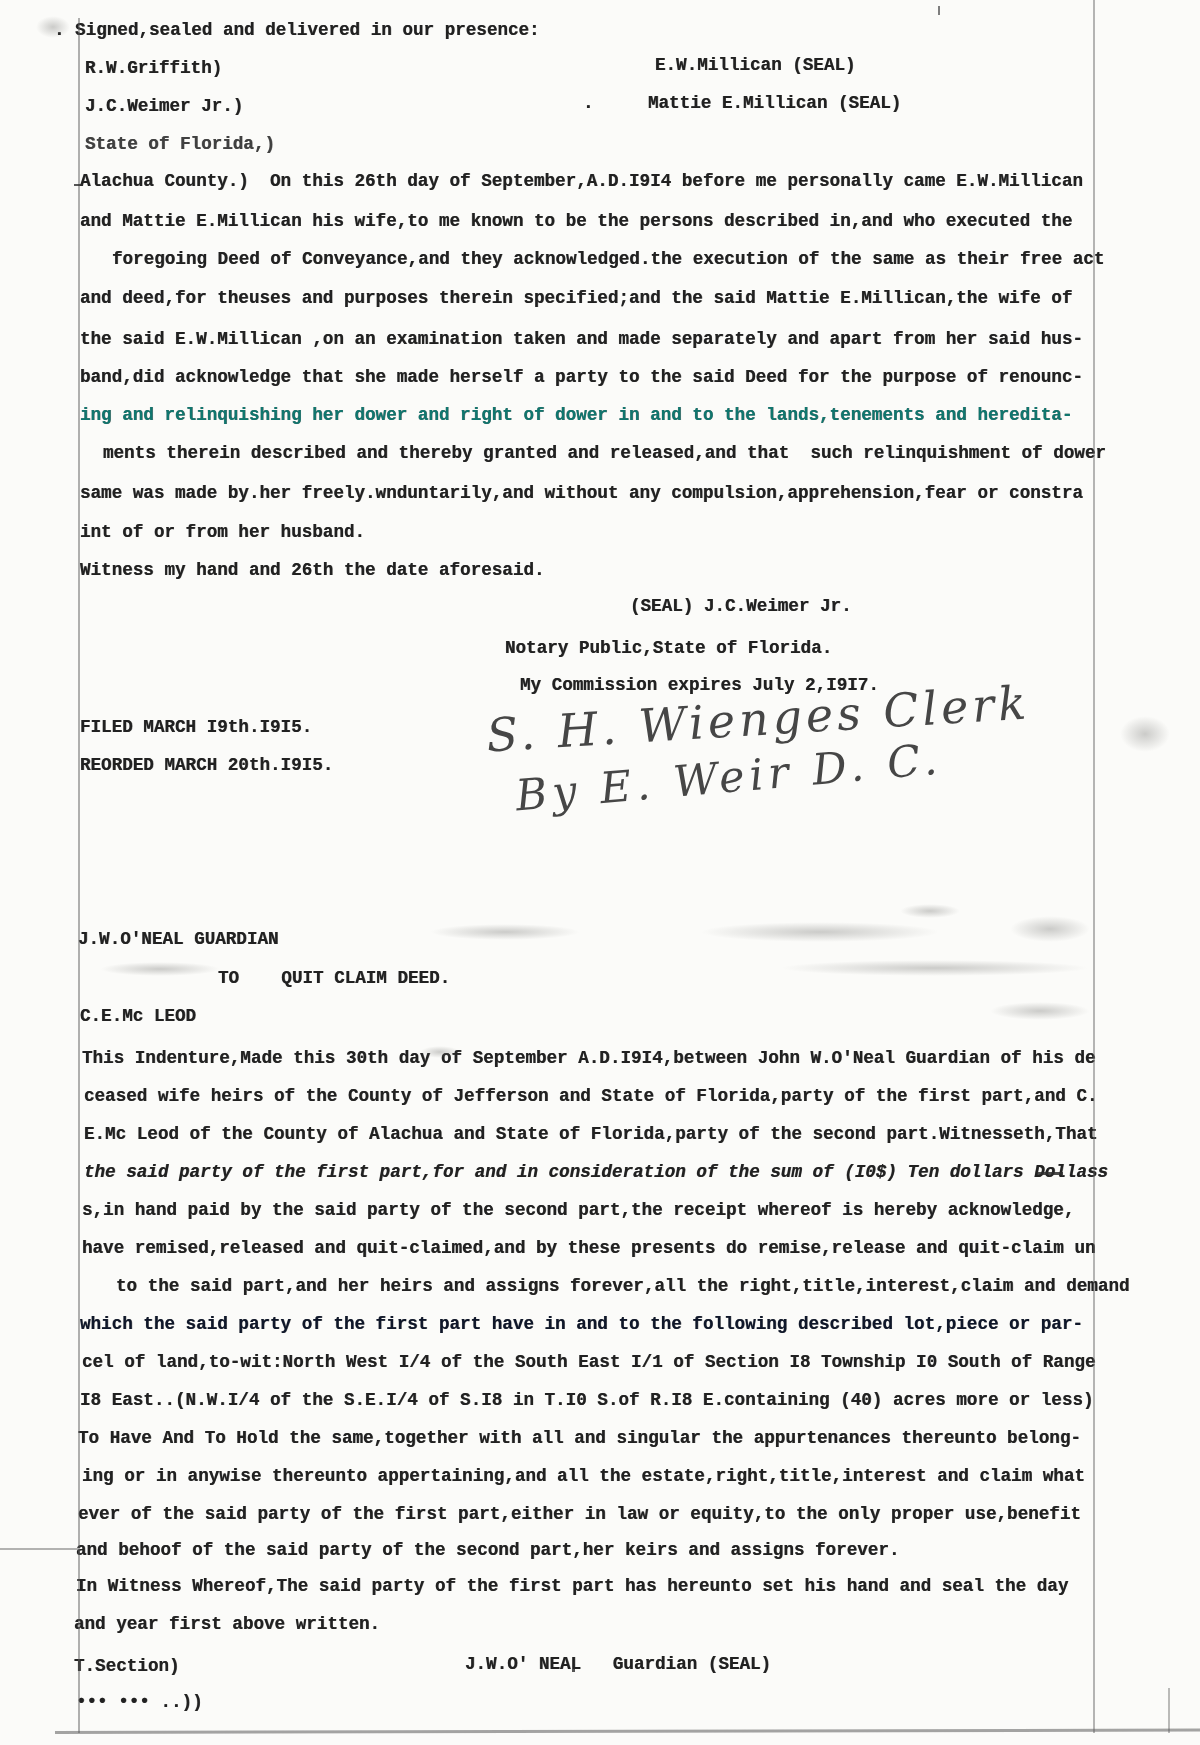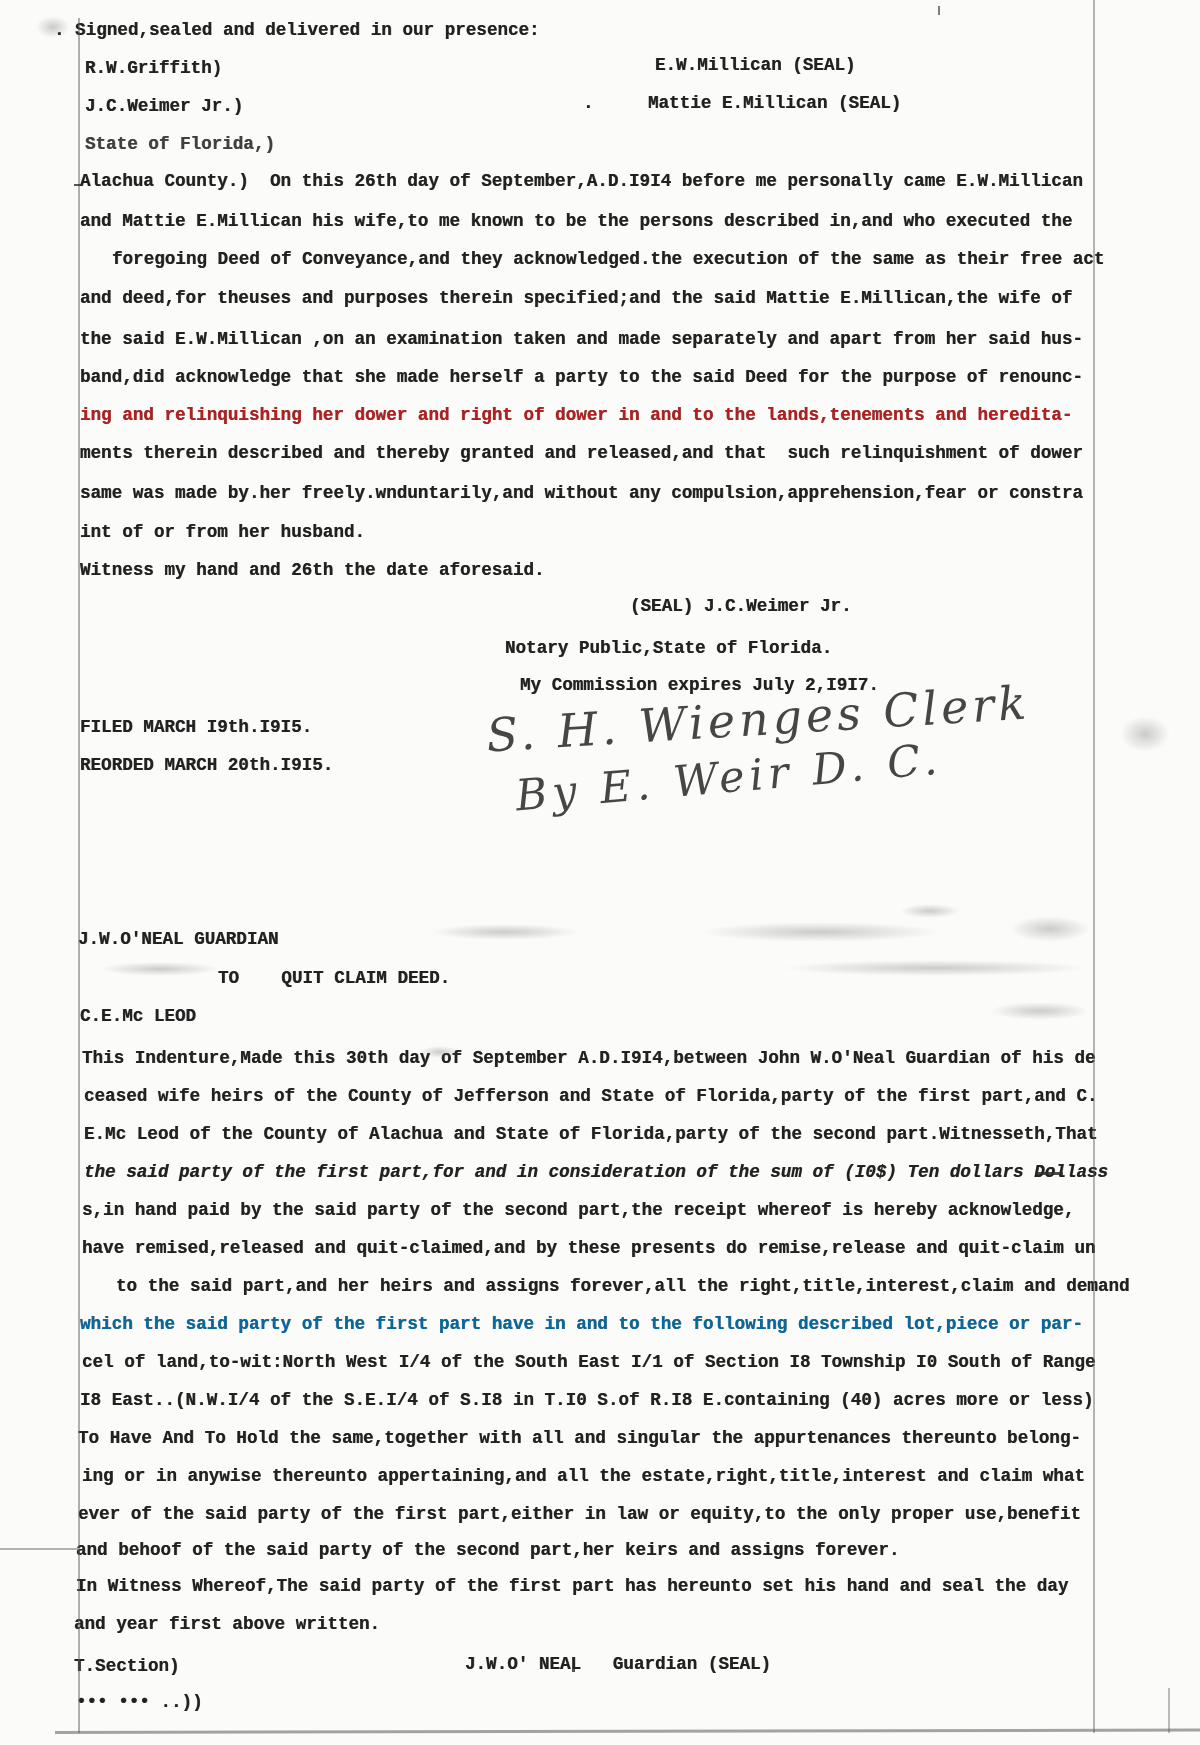--- a/index.html
+++ b/index.html
@@ -51,43 +51,43 @@
       <div class="line" style="left: 85px; top: 98px; color: rgb(33, 33, 33);">J.C.Weimer Jr.)</div>
       <div class="line" style="left: 583px; top: 95px; color: rgb(33, 33, 33);">.</div>
       <div class="line" style="left: 648px; top: 95px; color: rgb(33, 33, 33);">Mattie E.Millican (SEAL)</div>
       <div class="line" style="left: 85px; top: 136px; color: #404040;">State of Florida,)</div>
       <div class="line" style="left: 80px; top: 173px; color: rgb(33, 33, 33);">Alachua County.)  On this 26th day of September,A.D.I9I4 before me personally came E.W.Millican</div>
       <div class="line" style="left: 80px; top: 213px; color: rgb(33, 33, 33);">and Mattie E.Millican his wife,to me known to be the persons described in,and who executed the</div>
       <div class="line" style="left: 80px; top: 251px; color: rgb(33, 33, 33); padding-left: 32px;">foregoing Deed of Conveyance,and they acknowledged.the execution of the same as their free act</div>
       <div class="line" style="left: 80px; top: 290px; color: rgb(33, 33, 33);">and deed,for theuses and purposes therein specified;and the said Mattie E.Millican,the wife of</div>
       <div class="line" style="left: 80px; top: 331px; color: rgb(33, 33, 33);">the said E.W.Millican ,on an examination taken and made separately and apart from her said hus-</div>
       <div class="line" style="left: 80px; top: 369px; color: rgb(33, 33, 33);">band,did acknowledge that she made herself a party to the said Deed for the purpose of renounc-</div>
-      <div class="line" style="left: 80px; top: 407px; color: #b91c1c;">ing and relinquishing her dower and right of dower in and to the lands,tenements and heredita-</div>
-      <div class="line" style="left: 80px; top: 445px; color: rgb(33, 33, 33);">ments therein described and thereby granted and released,and that  such relinquishment of dower</div>
+      <div class="line" style="left: 80px; top: 407px; color: #0f766e;">ing and relinquishing her dower and right of dower in and to the lands,tenements and heredita-</div>
+      <div class="line" style="left: 80px; top: 445px; color: rgb(33, 33, 33); padding-left: 23px;">ments therein described and thereby granted and released,and that  such relinquishment of dower</div>
       <div class="line" style="left: 80px; top: 485px; color: rgb(33, 33, 33);">same was made by.her freely.wnduntarily,and without any compulsion,apprehension,fear or constra</div>
       <div class="line" style="left: 80px; top: 524px; color: rgb(33, 33, 33);">int of or from her husband.</div>
       <div class="line" style="left: 80px; top: 562px; color: rgb(33, 33, 33);">Witness my hand and 26th the date aforesaid.</div>
       <div class="line" style="left: 630px; top: 598px; color: rgb(33, 33, 33);">(SEAL) J.C.Weimer Jr.</div>
       <div class="line" style="left: 505px; top: 640px; color: rgb(33, 33, 33);">Notary Public,State of Florida.</div>
       <div class="line" style="left: 520px; top: 677px; color: rgb(33, 33, 33);">My Commission expires July 2,I9I7.</div>
       <div class="line" style="left: 80px; top: 719px; color: rgb(33, 33, 33);">FILED MARCH I9th.I9I5.</div>
       <div class="line" style="left: 80px; top: 757px; color: rgb(33, 33, 33);">REORDED MARCH 20th.I9I5.</div>
     </section>
     <section>
       <div class="line" style="left: 78px; top: 931px; color: rgb(33, 33, 33);">J.W.O'NEAL GUARDIAN</div>
       <div class="line" style="left: 218px; top: 970px; color: rgb(33, 33, 33);">TO    QUIT CLAIM DEED.</div>
       <div class="line" style="left: 80px; top: 1008px; color: rgb(33, 33, 33);">C.E.Mc LEOD</div>
       <div class="line" style="left: 82px; top: 1050px; color: rgb(33, 33, 33);">This Indenture,Made this 30th day of September A.D.I9I4,between John W.O'Neal Guardian of his de</div>
       <div class="line" style="left: 84px; top: 1088px; color: rgb(33, 33, 33);">ceased wife heirs of the County of Jefferson and State of Florida,party of the first part,and C.</div>
       <div class="line" style="left: 84px; top: 1126px; color: rgb(33, 33, 33);">E.Mc Leod of the County of Alachua and State of Florida,party of the second part.Witnesseth,That</div>
       <div class="line" style="left: 84px; top: 1164px; color: rgb(33, 33, 33); font-style: italic;">the said party of the first part,for and in consideration of the sum of (I0$) Ten dollars Dollass</div>
       <div class="line" style="left: 82px; top: 1202px; color: rgb(33, 33, 33);">s,in hand paid by the said party of the second part,the receipt whereof is hereby acknowledge,</div>
       <div class="line" style="left: 82px; top: 1240px; color: rgb(33, 33, 33);">have remised,released and quit-claimed,and by these presents do remise,release and quit-claim un</div>
       <div class="line" style="left: 84px; top: 1278px; color: rgb(33, 33, 33); margin-left: 32px;">to the said part,and her heirs and assigns forever,all the right,title,interest,claim and demand</div>
-      <div class="line" style="left: 80px; top: 1316px; color: #0369a1;">which the said party of the first part have in and to the following described lot,piece or par-</div>
+      <div class="line" style="left: 80px; top: 1316px; color: #0f172a;">which the said party of the first part have in and to the following described lot,piece or par-</div>
       <div class="line" style="left: 82px; top: 1354px; color: rgb(33, 33, 33);">cel of land,to-wit:North West I/4 of the South East I/1 of Section I8 Township I0 South of Range</div>
       <div class="line" style="left: 80px; top: 1392px; color: rgb(33, 33, 33);">I8 East..(N.W.I/4 of the S.E.I/4 of S.I8 in T.I0 S.of R.I8 E.containing (40) acres more or less)</div>
       <div class="line" style="left: 78px; top: 1430px; color: rgb(33, 33, 33);">To Have And To Hold the same,together with all and singular the appurtenances thereunto belong-</div>
       <div class="line" style="left: 82px; top: 1468px; color: rgb(33, 33, 33);">ing or in anywise thereunto appertaining,and all the estate,right,title,interest and claim what</div>
       <div class="line" style="left: 78px; top: 1506px; color: rgb(33, 33, 33);">ever of the said party of the first part,either in law or equity,to the only proper use,benefit</div>
       <div class="line" style="left: 76px; top: 1542px; color: rgb(33, 33, 33);">and behoof of the said party of the second part,her keirs and assigns forever.</div>
       <div class="line" style="left: 76px; top: 1578px; color: rgb(33, 33, 33);">In Witness Whereof,The said party of the first part has hereunto set his hand and seal the day</div>
       <div class="line" style="left: 74px; top: 1616px; color: rgb(33, 33, 33);">and year first above written.</div>
       <div class="line" style="left: 74px; top: 1658px; color: rgb(33, 33, 33);">T.Section)</div>
       <div class="line" style="left: 465px; top: 1656px; color: rgb(33, 33, 33);">J.W.O' NEAL   Guardian (SEAL)</div>

